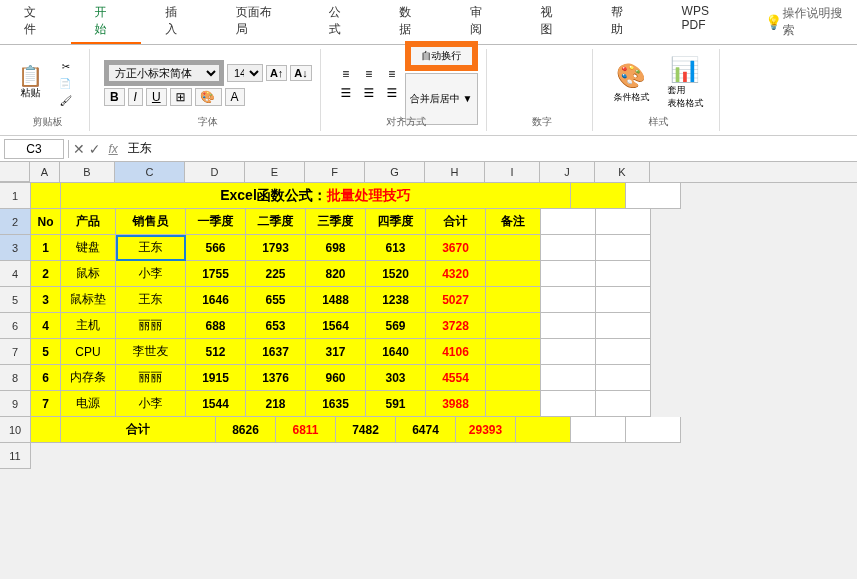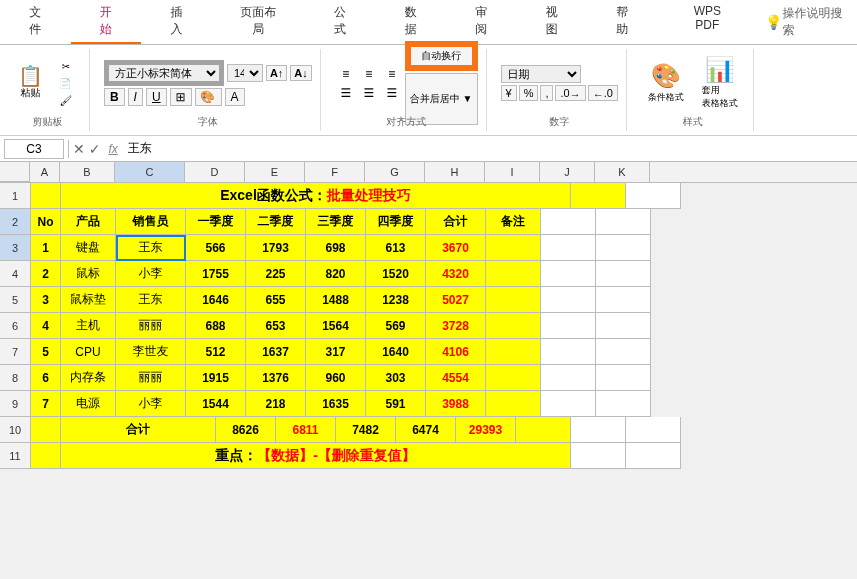--- a/index.html
+++ b/index.html
@@ -1,22 +1,22 @@
 <!DOCTYPE html>
 <html><head>
   <meta charset="utf-8">
   <style>
     * { margin: 0; padding: 0; box-sizing: border-box; }
     body { font-family: 'SimSun', '宋体', sans-serif; font-size: 12px; background: #f0f0f0; overflow: hidden; width: 857px; height: 579px; }
 
     
     .ribbon { background: #fff; border-bottom: 1px solid #ccc; }
     .ribbon-tabs { display: flex; background: #fff; border-bottom: 1px solid #bbb; }
-    .ribbon-tab { padding: 4px 24px; font-size: 12px; cursor: pointer; color: #333; text-align: center; }
-    .ribbon-tab.active { background: #fff; color: #be185d; border-bottom: 2px solid #ff6600; }
+    .ribbon-tab { padding: 4px 24px; font-size: 12px; cursor: pointer; color: #333; }
+    .ribbon-tab.active { background: #fff; color: #15803d; border-bottom: 2px solid #ff6600; }
     .ribbon-toolbar { display: flex; align-items: stretch; padding: 4px 6px; gap: 6px; height: 90px; background: #fff; }
     .ribbon-group { display: flex; flex-direction: column; align-items: center; justify-content: center; border-right: 1px solid #ddd; padding: 2px 8px; position: relative; gap: 2px; }
     .ribbon-group-label { font-size: 10px; color: #666; position: absolute; bottom: 2px; margin-top: 13px; }
     .ribbon-btn { display: flex; flex-direction: column; align-items: center; justify-content: center; padding: 2px 4px; cursor: pointer; font-size: 10px; min-width: 30px; border-radius: 2px; }
     .ribbon-btn .icon { font-size: 20px; line-height: 1; }
     .font-controls { display: flex; flex-direction: column; gap: 2px; }
     .font-row { display: flex; align-items: center; gap: 3px; }
     .font-select { font-size: 11px; border: 5px solid #a3a3a3; padding: 1px 2px; width: 120px; }
     .font-size-select { font-size: 11px; border: 1px solid #bbb; padding: 1px 2px; width: 36px; }
     .small-btn { font-size: 11px; border: 1px solid #bbb; background: #f5f5f5; padding: 1px 3px; cursor: pointer; font-weight: bold; }
@@ -182,34 +182,20 @@
           <div style="display:flex;flex-direction:column;gap:2px;">
             <button class="wrap-btn">自动换行</button>
             <button class="merge-btn">合并后居中 ▼</button>
           </div>
         </div>
       </div>
       <span class="ribbon-group-label">对齐方式</span>
     </div>
 
     <div class="ribbon-group" style="min-width:100px;">
-      <div class="number-section" style="padding-bottom:14px;">
-        <div class="number-top">
-          <select class="number-format-select">
-            <option>日期</option>
-          </select>
-        </div>
-        <div style="display:flex;gap:2px;align-items:center;">
-          <button class="pct-btn">¥</button>
-          <button class="pct-btn">%</button>
-          <button class="pct-btn">,</button>
-          <button class="pct-btn">.0→</button>
-          <button class="pct-btn">←.0</button>
-        </div>
-      </div>
       <span class="ribbon-group-label">数字</span>
     </div>
 
     <div class="ribbon-group" style="min-width:100px;">
       <div style="display:flex;gap:4px;padding-bottom:14px;align-items:center;">
         <div class="large-btn">
           <span class="icon">🎨</span>
           <span style="font-size:9px;">条件格式</span>
         </div>
         <div class="large-btn">
@@ -396,25 +382,16 @@
         <div class="cell col-d cell-yellow-bg cell-bold">8626</div>
         <div class="cell col-e cell-yellow-bg cell-bold cell-red">6811</div>
         <div class="cell col-f cell-yellow-bg cell-bold">7482</div>
         <div class="cell col-g cell-yellow-bg cell-bold">6474</div>
         <div class="cell col-h cell-yellow-bg cell-bold cell-red">29393</div>
         <div class="cell col-i cell-yellow-bg"></div>
         <div class="cell col-j"></div>
         <div class="cell col-k"></div>
       </div>
 
-      <div class="grid-row">
-        <div class="cell col-a cell-yellow-bg"></div>
-        <div class="cell merged-notice">
-          <span class="title-black">重点：</span>
-          <span class="title-red">【数据】-【删除重复值】</span>
-        </div>
-        <div class="cell col-j"></div>
-        <div class="cell col-k"></div>
-      </div>
 
     </div>
   </div>
 </div>
 
 </body></html>

